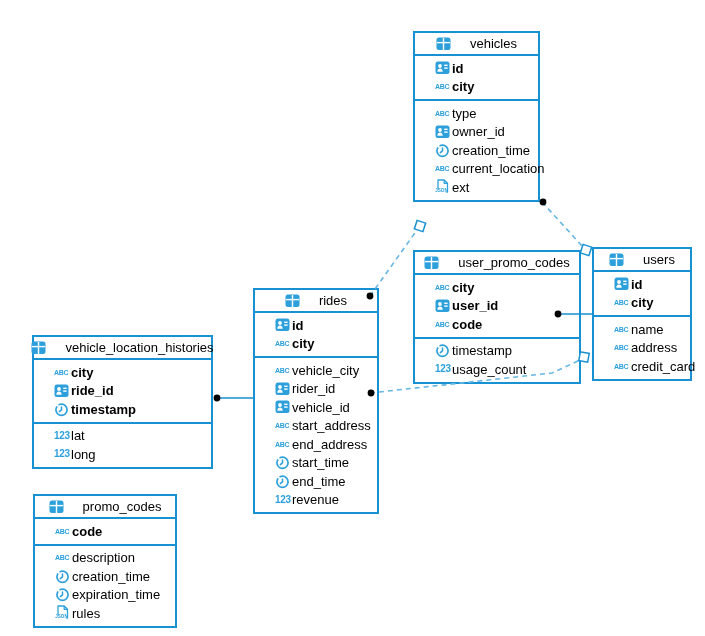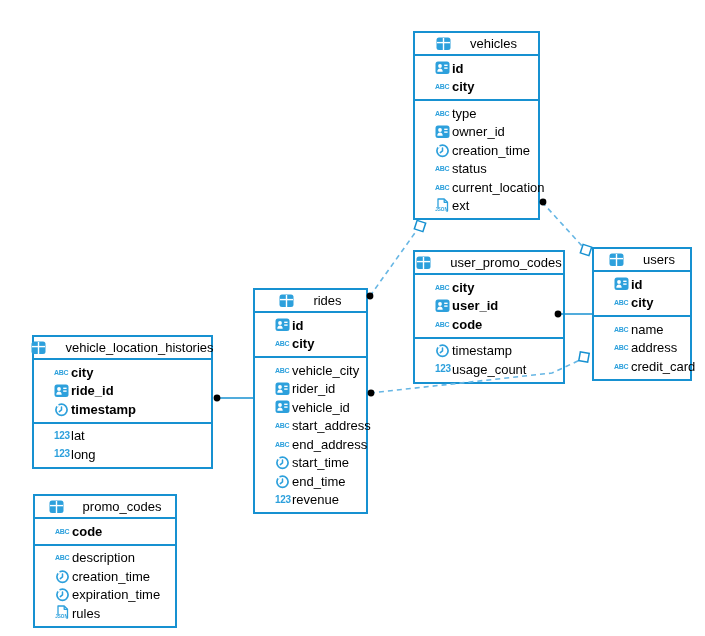--- a/index.html
+++ b/index.html
@@ -159,42 +159,36 @@
               <path d="M7.5 4.9 L7.5 7.8 L5.3 9.6" fill="none" stroke="#2da0dc" stroke-width="1.5" stroke-linecap="round"></path>
               <line x1="2.6" y1="2.6" x2="4.4" y2="4.1" stroke="#fff" stroke-width="2.2"></line>
             </svg>
           </span>
           <span class="clabel">creation_time</span>
         </div>
         <div class="row">
           <span class="cicon">
             <span class="glyph-text">ABC</span>
           </span>
-          <span class="clabel">status</span>
-        </div>
-        <div class="row">
-          <span class="cicon">
-            <span class="glyph-text">ABC</span>
-          </span>
           <span class="clabel">current_location</span>
         </div>
         <div class="row">
           <span class="cicon">
             <svg width="15" height="16" viewBox="0 0 15 16">
               <path d="M3 1 h6.2 l3.3 3.3 v8.7 h-9.5 z" fill="none" stroke="#2da0dc" stroke-width="1.3" stroke-linejoin="round"></path>
               <path d="M9.2 1 v3.3 h3.3" fill="none" stroke="#2da0dc" stroke-width="1.3" stroke-linejoin="round"></path>
               <rect x="1.5" y="9.5" width="10" height="4.6" rx="1" fill="#fff"></rect>
               <text x="6.5" y="13.4" font-size="4.6" font-weight="bold" fill="#2da0dc" text-anchor="middle" font-family="Liberation Sans,sans-serif">JSON</text>
             </svg>
           </span>
           <span class="clabel">ext</span>
         </div>
       </div>
     </div>
-    <div class="table" style="left: 413px; top: 250px; width: 152px;">
+    <div class="table" style="left: 413px; top: 250px; width: 168px;">
       <div class="t-header">
         <span style="display: inline-flex;">
           <svg width="15" height="14" viewBox="0 0 15 14">
             <rect x="0.5" y="0.5" width="14" height="12.5" rx="2.5" fill="#2da0dc"></rect>
             <line x1="1" y1="5.6" x2="14" y2="5.6" stroke="#fff" stroke-width="1.4"></line>
             <line x1="7.5" y1="1" x2="7.5" y2="13" stroke="#fff" stroke-width="1.4"></line>
           </svg>
         </span>
         <span>user_promo_codes</span>
       </div>
@@ -288,21 +282,21 @@
           <span class="clabel">address</span>
         </div>
         <div class="row">
           <span class="cicon">
             <span class="glyph-text">ABC</span>
           </span>
           <span class="clabel">credit_card</span>
         </div>
       </div>
     </div>
-    <div class="table" style="left: 253px; top: 288px; width: 115px;">
+    <div class="table" style="left: 253px; top: 288px; width: 126px;">
       <div class="t-header">
         <span style="display: inline-flex;">
           <svg width="15" height="14" viewBox="0 0 15 14">
             <rect x="0.5" y="0.5" width="14" height="12.5" rx="2.5" fill="#2da0dc"></rect>
             <line x1="1" y1="5.6" x2="14" y2="5.6" stroke="#fff" stroke-width="1.4"></line>
             <line x1="7.5" y1="1" x2="7.5" y2="13" stroke="#fff" stroke-width="1.4"></line>
           </svg>
         </span>
         <span>rides</span>
       </div>

